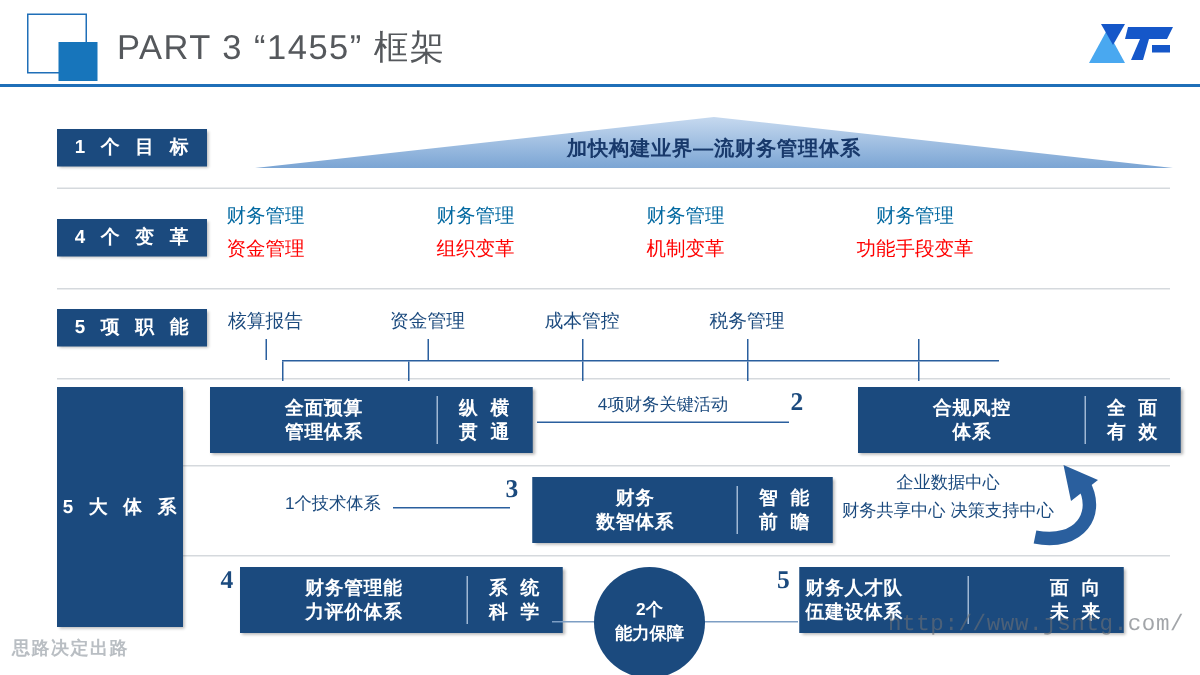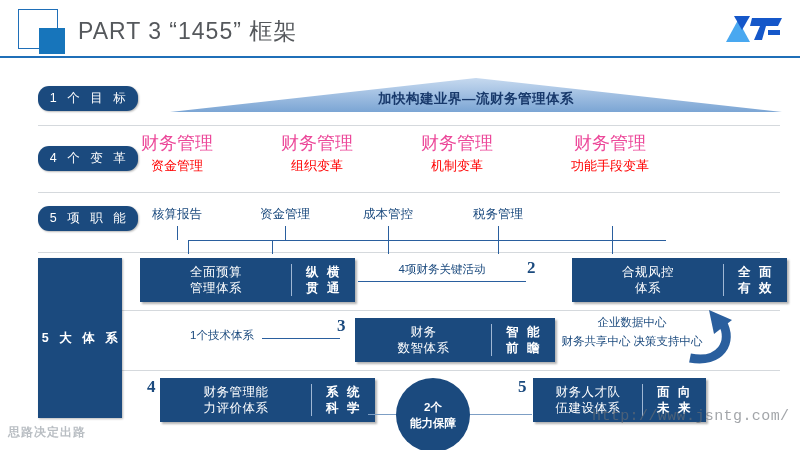--- a/index.html
+++ b/index.html
@@ -17,23 +17,23 @@
     background:#1775bb;}
   .hdr-title{position:absolute;left:78px;top:15px;height:32px;line-height:32px;
     font-size:23px;color:#55585c;letter-spacing:1px;white-space:nowrap;}
   .hdr-rule{position:absolute;left:0;top:56px;width:800px;height:2px;background:#1f6fb8;}
 
   
   .logo{position:absolute;right:14px;top:12px;width:62px;height:34px;}
 
   
   .tag{position:absolute;left:38px;width:100px;height:25px;background:#1b4a7e;
-    color:#fff;font-size:12.5px;font-weight:normal;letter-spacing:3.5px;
+    color:#fff;font-size:12.5px;font-weight:bold;letter-spacing:3.5px;
     display:flex;align-items:center;justify-content:center;
-    box-shadow:1px 1px 2px rgba(0,0,0,.28);box-sizing:border-box;padding-left:3px;border-radius:11px;}
+    box-shadow:1px 1px 2px rgba(0,0,0,.28);box-sizing:border-box;padding-left:3px;}
   .tag1{top:86px;}
   .tag2{top:146px;}
   .tag3{top:206px;}
 
   .hr{position:absolute;left:38px;width:742px;height:1px;background:#d5d9dd;}
   .hr1{top:125px;}
   .hr2{top:192px;}
   .hr3{top:252px;}
   .hr4{top:310px;}
   .hr5{top:370px;}
@@ -41,21 +41,21 @@
   
   .tri-wrap{position:absolute;left:170px;top:78px;width:612px;height:36px;}
   .tri{position:absolute;inset:0;}
   .tri-text{position:absolute;left:0;top:0;width:612px;height:36px;
     display:flex;align-items:center;justify-content:center;
     color:#18396b;font-size:13.5px;font-weight:bold;letter-spacing:.5px;
     padding-top:6px;box-sizing:border-box;}
 
   
   .reform{position:absolute;top:134px;width:130px;text-align:center;}
-  .reform .top{font-size:18px;color:#ec4899;line-height:19px;}
+  .reform .top{font-size:13px;color:#0369a1;line-height:19px;}
   .reform .bot{font-size:13px;color:#ff0000;line-height:20px;margin-top:3px;}
   .rf0{left:112px;} .rf1{left:252px;} .rf2{left:392px;} .rf3{left:545px;}
 
   
   .func{position:absolute;top:206px;width:110px;text-align:center;
     font-size:12.5px;color:#1b4a7e;}
   .fn0{left:122px;} .fn1{left:230px;} .fn2{left:333px;} .fn3{left:443px;} .fn4{left:557px;}
 
   .fstem{position:absolute;width:1px;background:#2a5f9e;top:226px;height:14px;}
   .s0{left:177px;} .s1{left:285px;} .s2{left:388px;} .s3{left:498px;} .s4{left:612px;}
@@ -71,32 +71,32 @@
     letter-spacing:3.5px;display:flex;align-items:center;justify-content:center;
     box-shadow:1px 1px 2px rgba(0,0,0,.28);box-sizing:border-box;padding-left:3px;}
 
   .num{position:absolute;font-size:17px;font-weight:bold;color:#1b4a7e;
     font-family:"Liberation Serif",serif;}
 
   .sysbox{position:absolute;background:#1b4a7e;color:#fff;display:flex;
     align-items:stretch;box-shadow:1.5px 1.5px 2px rgba(0,0,0,.3);
     border:1px solid #1b4a7e;box-sizing:border-box;}
   .sysbox .left{flex:1;display:flex;flex-direction:column;align-items:center;
-    justify-content:center;font-size:12.5px;font-weight:normal;line-height:16px;
+    justify-content:center;font-size:12.5px;font-weight:bold;line-height:16px;
     letter-spacing:.5px;}
   .sysbox .sep{width:1px;background:#9fb7d4;margin:5px 0;}
   .sysbox .right{width:62px;display:flex;flex-direction:column;align-items:center;
     justify-content:center;font-size:12.5px;font-weight:bold;line-height:16px;
     letter-spacing:2.5px;padding-left:2px;box-sizing:border-box;}
 
   .box1{left:140px;top:258px;width:215px;height:44px;}
   .box2{left:572px;top:258px;width:215px;height:44px;}
   .box3{left:355px;top:318px;width:200px;height:44px;}
   .box4{left:160px;top:378px;width:215px;height:44px;}
-  .box5{left:533px;top:378px;width:173px;height:44px;}
+  .box5{left:533px;top:378px;width:216px;height:44px;gap:40px;}
 
   .n1{left:148px;top:258px;} .n2{left:527px;top:258px;}
   .n3{left:337px;top:316px;} .n4{left:147px;top:377px;} .n5{left:518px;top:377px;}
 
   
   .lbl-key{position:absolute;left:362px;top:262px;width:160px;text-align:center;
     font-size:11.5px;color:#1b4a7e;}
   .line-key{position:absolute;left:358px;top:281px;width:168px;height:1.2px;background:#2a5f9e;}
 
   .lbl-tech{position:absolute;left:190px;top:328px;font-size:11.5px;color:#1b4a7e;}

